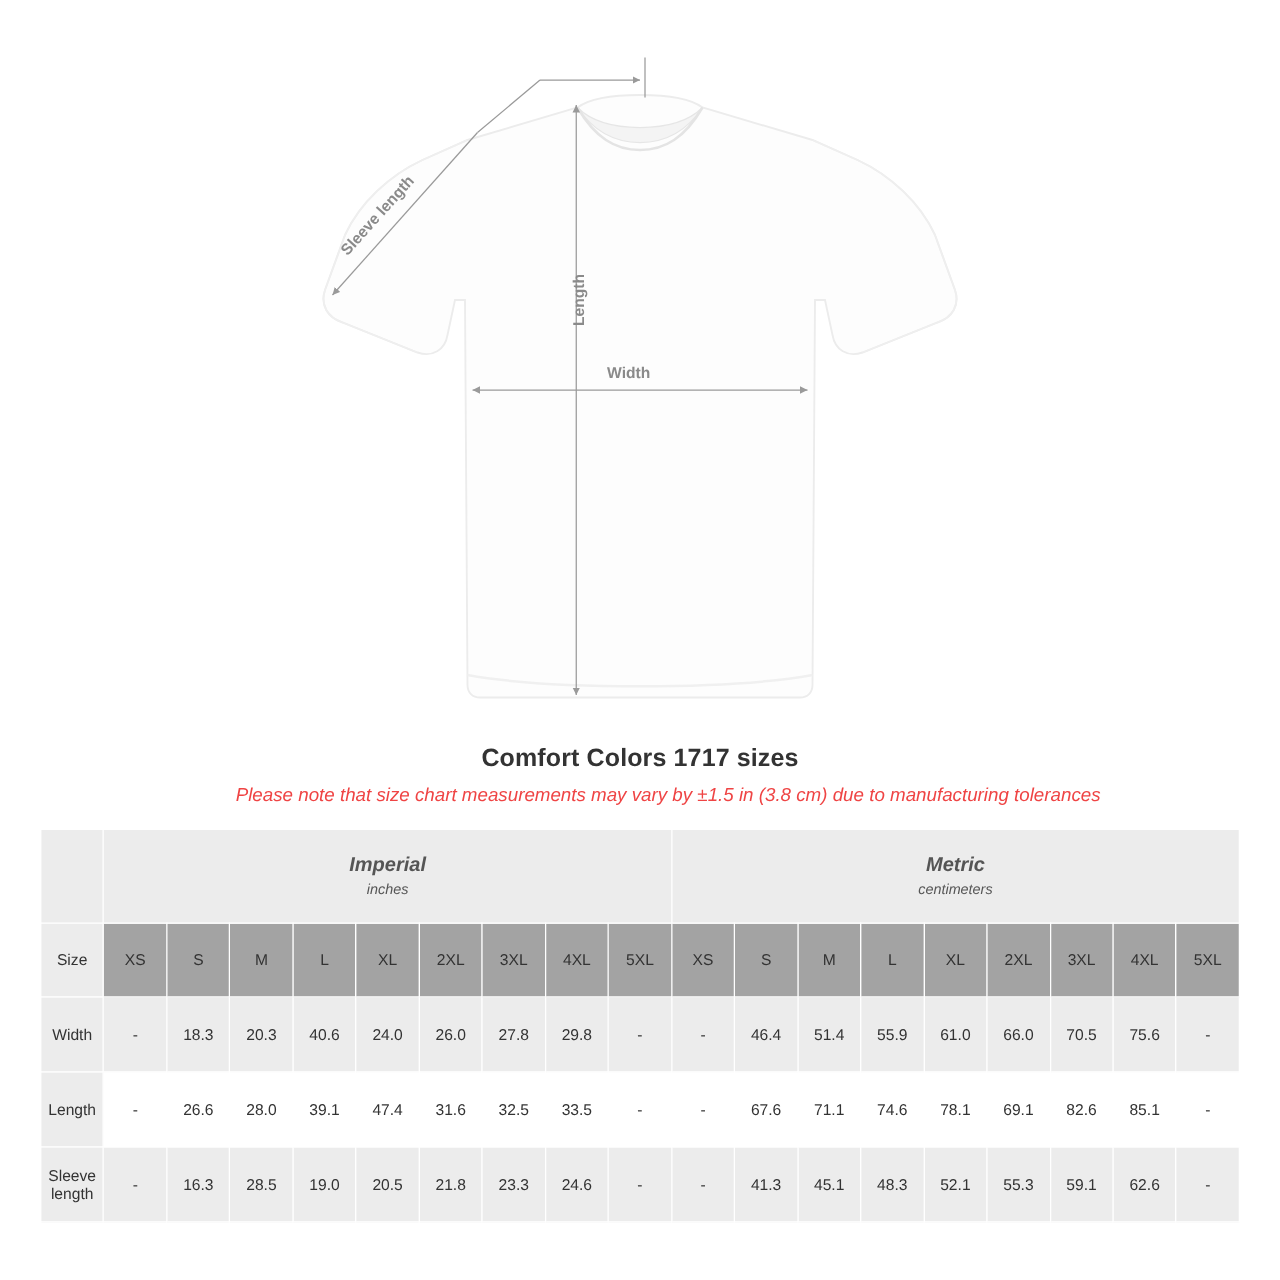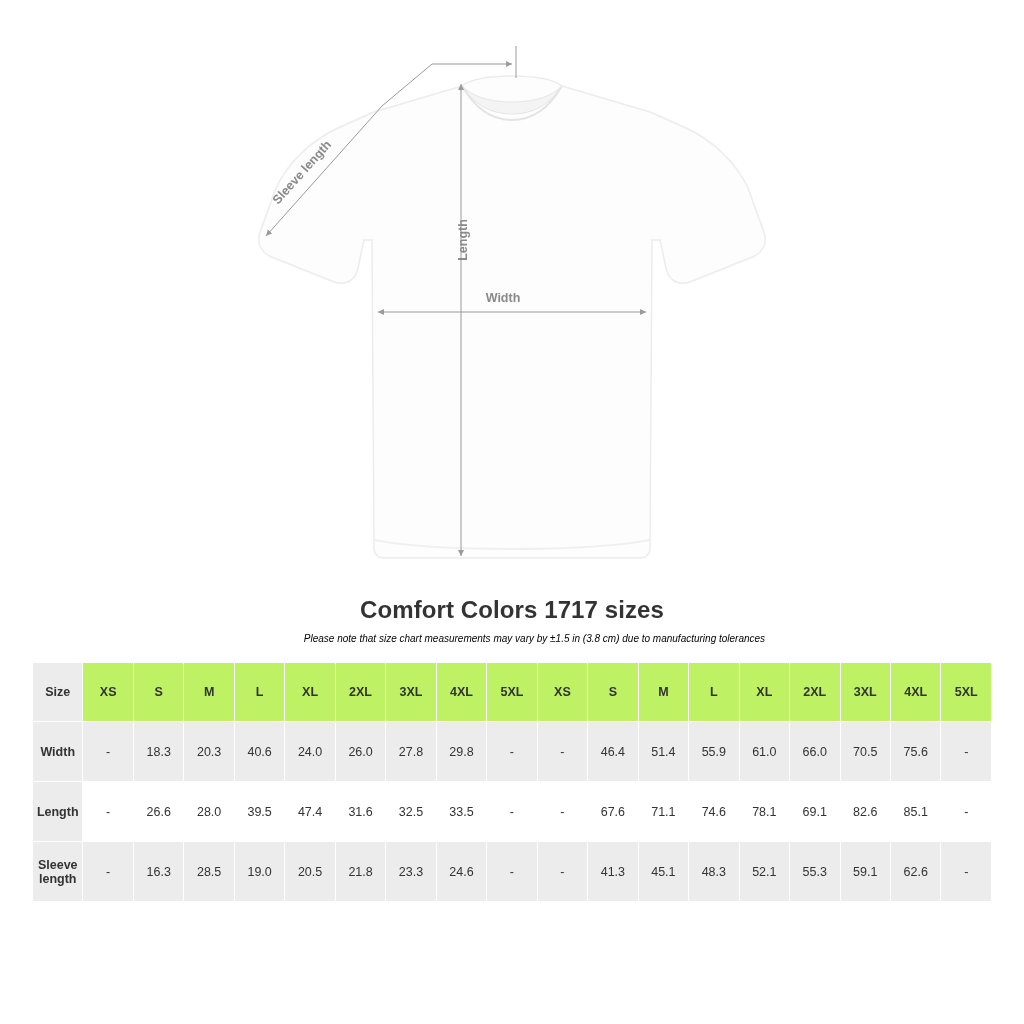--- a/index.html
+++ b/index.html
@@ -25,29 +25,29 @@
   .illustration svg {
     display: block;
   }
 
   
   .title-block {
     text-align: center;
     margin-top: 6px;
   }
   .chart-title {
-    font-size: 24px;
+    font-size: 20px;
     font-weight: bold;
     color: #333333;
     letter-spacing: 0.1px;
   }
   .chart-note {
-    font-size: 10px;
+    font-size: 15px;
     font-style: italic;
-    color: #000000;
+    color: #ef4444;
     margin-top: 9px;
     padding-left: 45px;
   }
 
   
   .table-wrap {
     margin: 18px 32px 0 32px;
   }
   table.size-table {
     border-collapse: collapse;
@@ -76,28 +76,28 @@
     font-size: 11.5px;
     font-style: italic;
     color: #555555;
     margin-top: 4px;
   }
   .corner-cell {
     background: #ececec;
   }
   .row-head {
     background: #ececec;
-    font-weight: bold;
+    font-weight: normal;
     font-size: 13px;
     color: #333333;
     height: 59px;
   }
   .col-head {
-    background: #bef264;
-    font-weight: bold;
+    background: #a3a3a3;
+    font-weight: normal;
     font-size: 12.5px;
     height: 58px;
   }
   tr.row-band-a td { background: #ececec; }
   tr.row-band-b td { background: #ffffff; }
   tr.data-row td { height: 59px; }
   tr.data-row td.row-head { background: #ececec; }
   tr.row-band-b td.row-head { background: #ececec; }
   .hdr-row th { height: 58px; }
 </style>
@@ -176,20 +176,31 @@
 </div>
 
 <div class="title-block">
   <div class="chart-title">Comfort Colors 1717 sizes</div>
   <div class="chart-note">Please note that size chart measurements may vary by ±1.5 in (3.8 cm) due to manufacturing tolerances</div>
 </div>
 
 <div class="table-wrap">
   <table class="size-table">
     <tbody>
+      <tr>
+        <td class="corner-cell"></td>
+        <td class="unit-head" colspan="9">
+          <div class="unit-name">Imperial</div>
+          <div class="unit-sub">inches</div>
+        </td>
+        <td class="unit-head" colspan="9">
+          <div class="unit-name">Metric</div>
+          <div class="unit-sub">centimeters</div>
+        </td>
+      </tr>
 
       <tr class="hdr-row">
         <th class="row-head">Size</th>
         <th class="col-head">XS</th>
         <th class="col-head">S</th>
         <th class="col-head">M</th>
         <th class="col-head">L</th>
         <th class="col-head">XL</th>
         <th class="col-head">2XL</th>
         <th class="col-head">3XL</th>
@@ -226,21 +237,21 @@
         <td>70.5</td>
         <td>75.6</td>
         <td>-</td>
       </tr>
 
       <tr class="data-row row-band-b">
         <td class="row-head">Length</td>
         <td>-</td>
         <td>26.6</td>
         <td>28.0</td>
-        <td>39.5</td>
+        <td>39.1</td>
         <td>47.4</td>
         <td>31.6</td>
         <td>32.5</td>
         <td>33.5</td>
         <td>-</td>
         <td>-</td>
         <td>67.6</td>
         <td>71.1</td>
         <td>74.6</td>
         <td>78.1</td>

